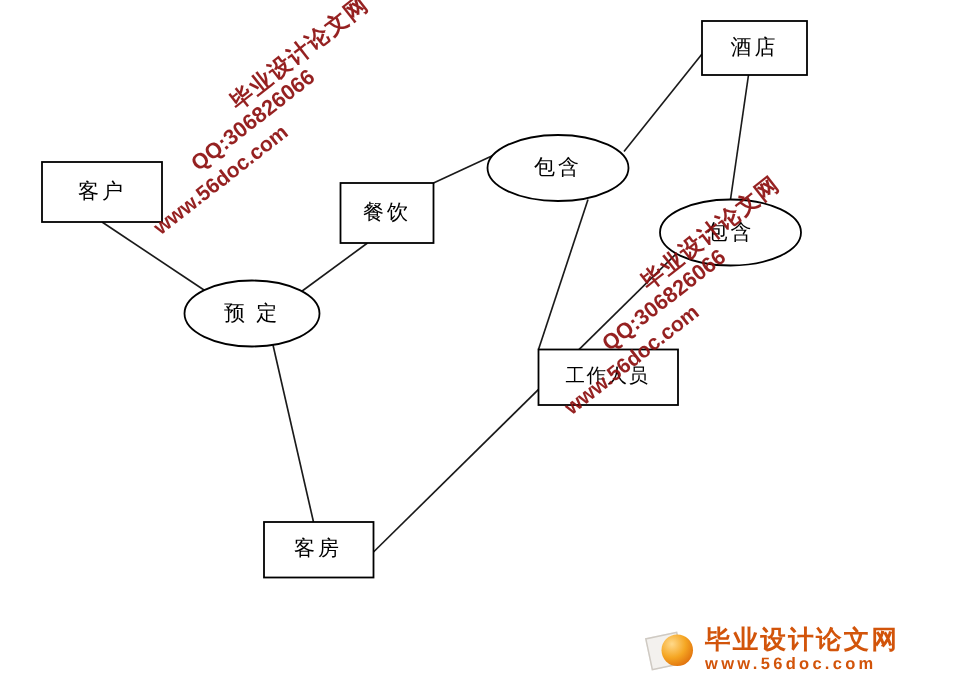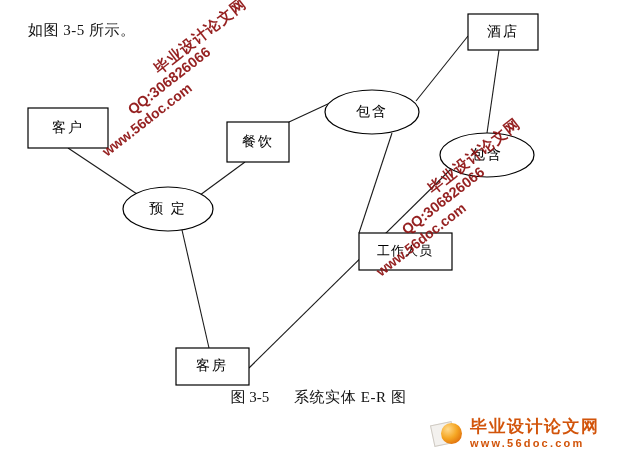--- a/index.html
+++ b/index.html
@@ -192,21 +192,20 @@
     letter-spacing: 2.2px;
     display: block;
     margin-top: 3px;
   }
 </style>
 </head>
 <body>
 
 <div id="page">
 
-  <div class="intro-text">如图 3-5 所示。</div>
 
   <svg id="diagram" viewBox="0 0 637 453">
 
     <g>
       <line class="er-line" x1="68" y1="148" x2="140" y2="196"></line>
       <line class="er-line" x1="245" y1="162" x2="196" y2="198"></line>
       <line class="er-line" x1="289" y1="122" x2="330" y2="103"></line>
       <line class="er-line" x1="182" y1="230" x2="209" y2="348"></line>
       <line class="er-line" x1="392" y1="133" x2="359" y2="233"></line>
       <line class="er-line" x1="468" y1="36" x2="416" y2="101"></line>
@@ -260,25 +259,20 @@
     <span class="l2">QQ:306826066</span>
     <span class="l3">www.56doc.com</span>
   </div>
 
   <div class="wm wm-block" id="wm-right">
     <span class="l1">毕业设计论文网</span>
     <span class="l2">QQ:306826066</span>
     <span class="l3">www.56doc.com</span>
   </div>
 
-  <div class="caption">
-    <span class="num">图 3-5</span>
-    <span class="gap"></span>
-    <span>系统实体 E-R 图</span>
-  </div>
 
   <div id="footer-logo">
     <div class="badge">
       <div class="paper"></div>
       <div class="ball"></div>
     </div>
     <div class="textwrap">
       <span class="cn">毕业设计论文网</span>
       <span class="url">www.56doc.com</span>
     </div>

